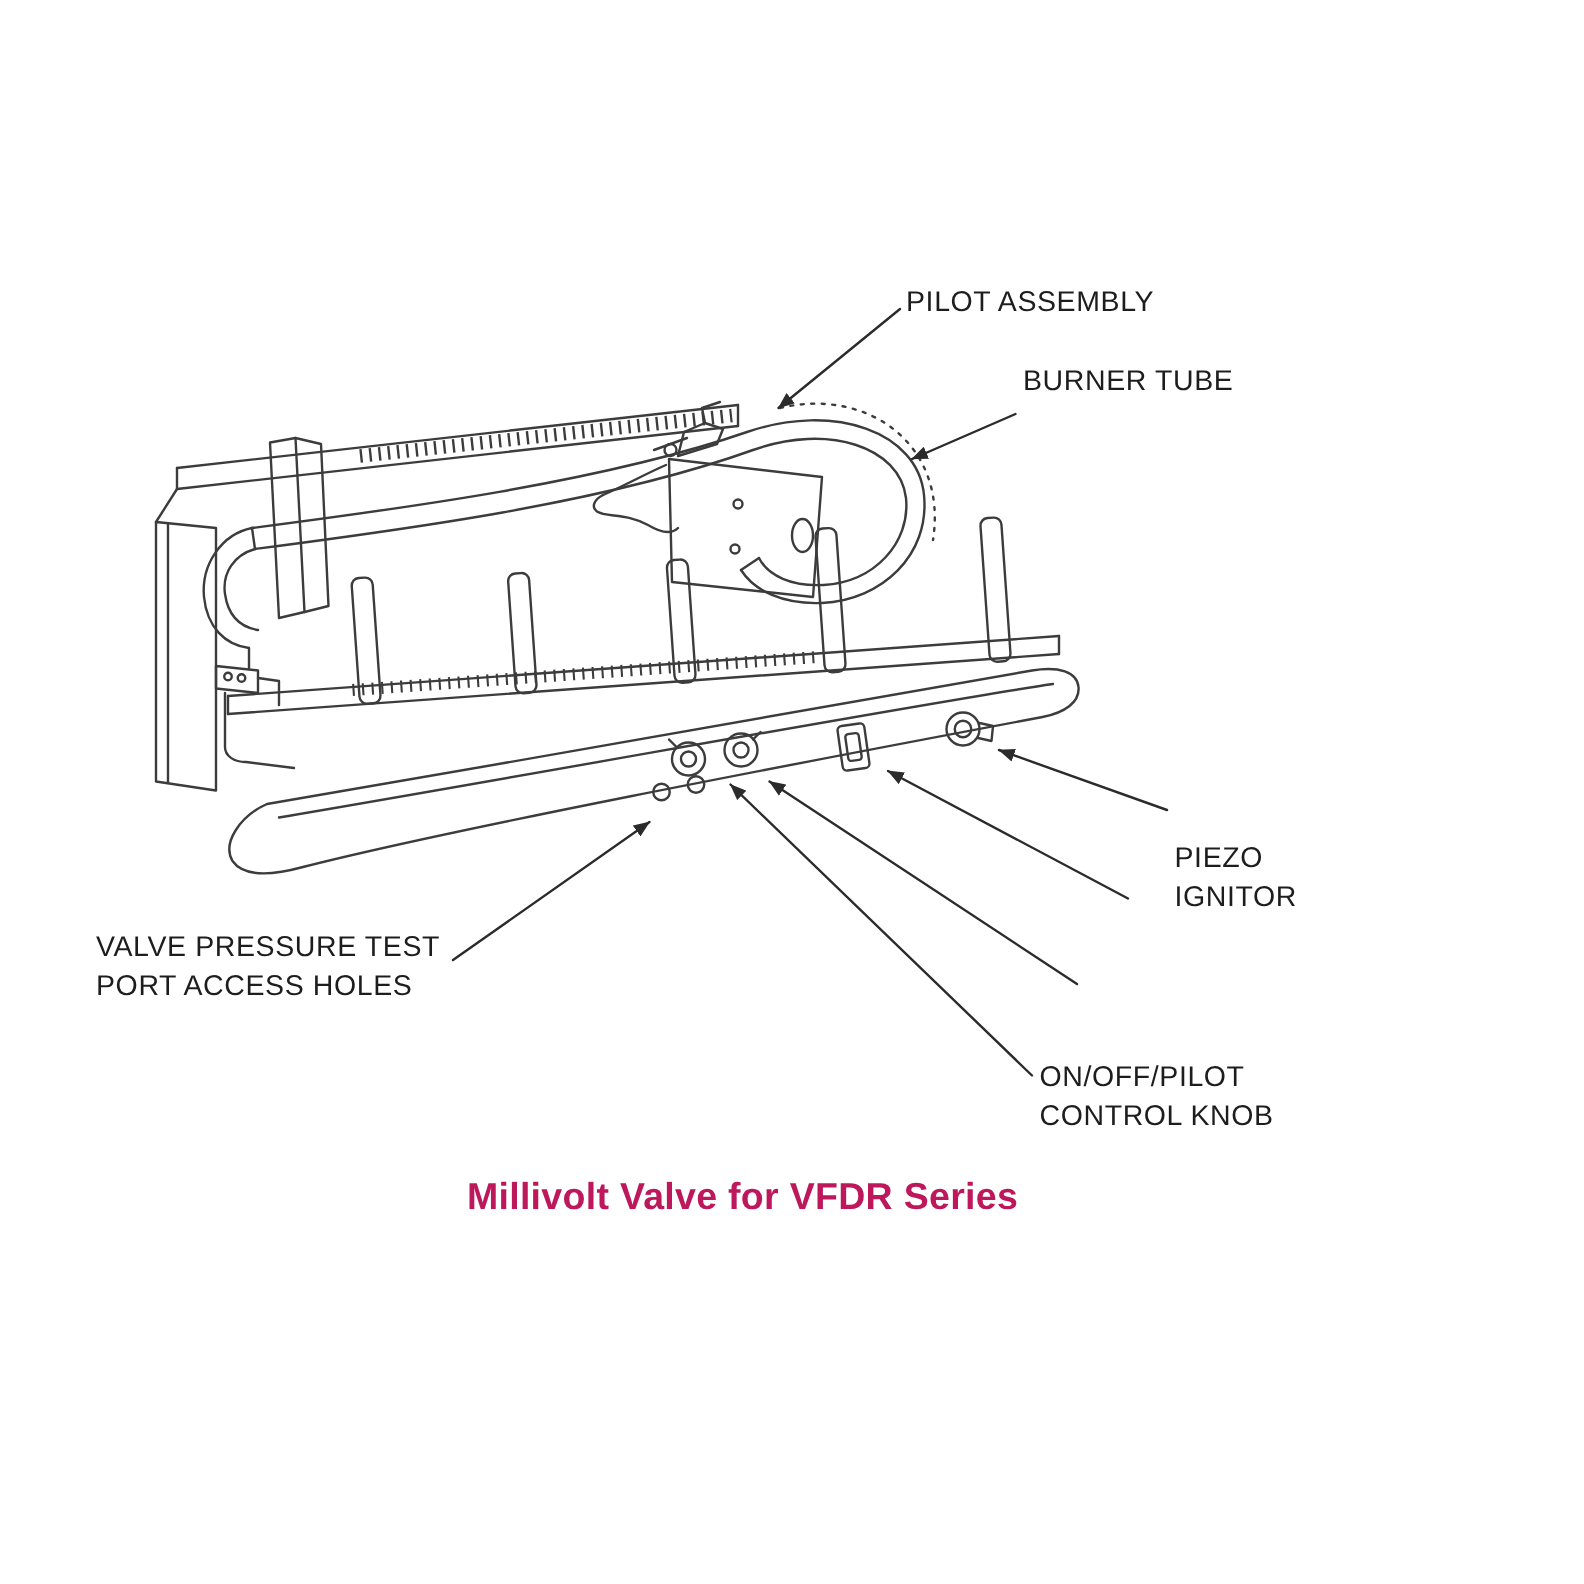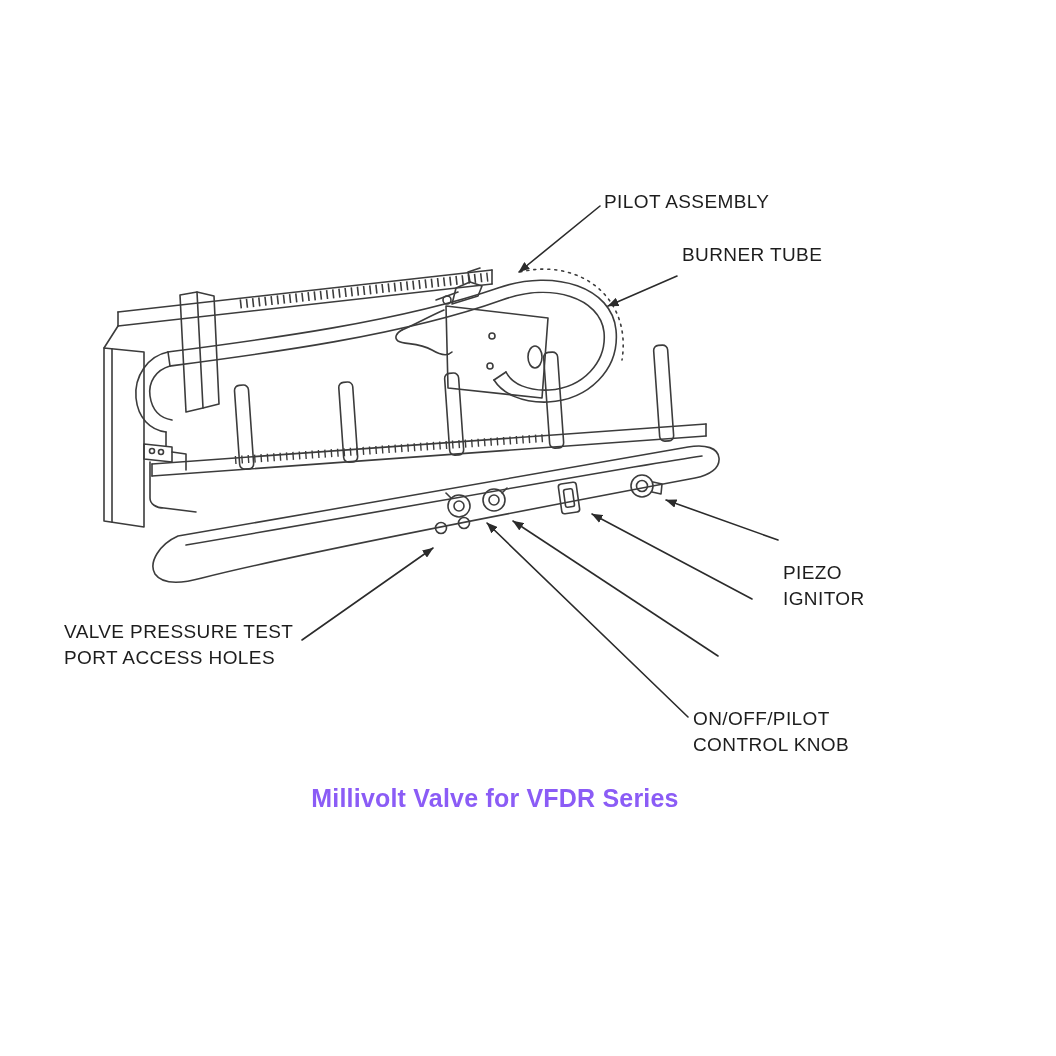--- a/index.html
+++ b/index.html
@@ -22,21 +22,21 @@
   }
   .diagram-title {
     position: absolute;
     left: 145px;
     top: 784px;
     width: 700px;
     text-align: center;
     font-size: 25px;
     font-weight: bold;
     letter-spacing: 0.2px;
-    color: #8b5cf6;
+    color: #be185d;
   }
 </style>
 </head>
 <body>
 
 <div class="stage">
 
   <svg class="diagram" width="1056" height="1056" viewBox="0 0 1056 1056">
     <defs>
       <marker id="arrow" viewBox="0 0 10 8" markerWidth="11" markerHeight="9" refX="9.5" refY="4" orient="auto" markerUnits="userSpaceOnUse">

